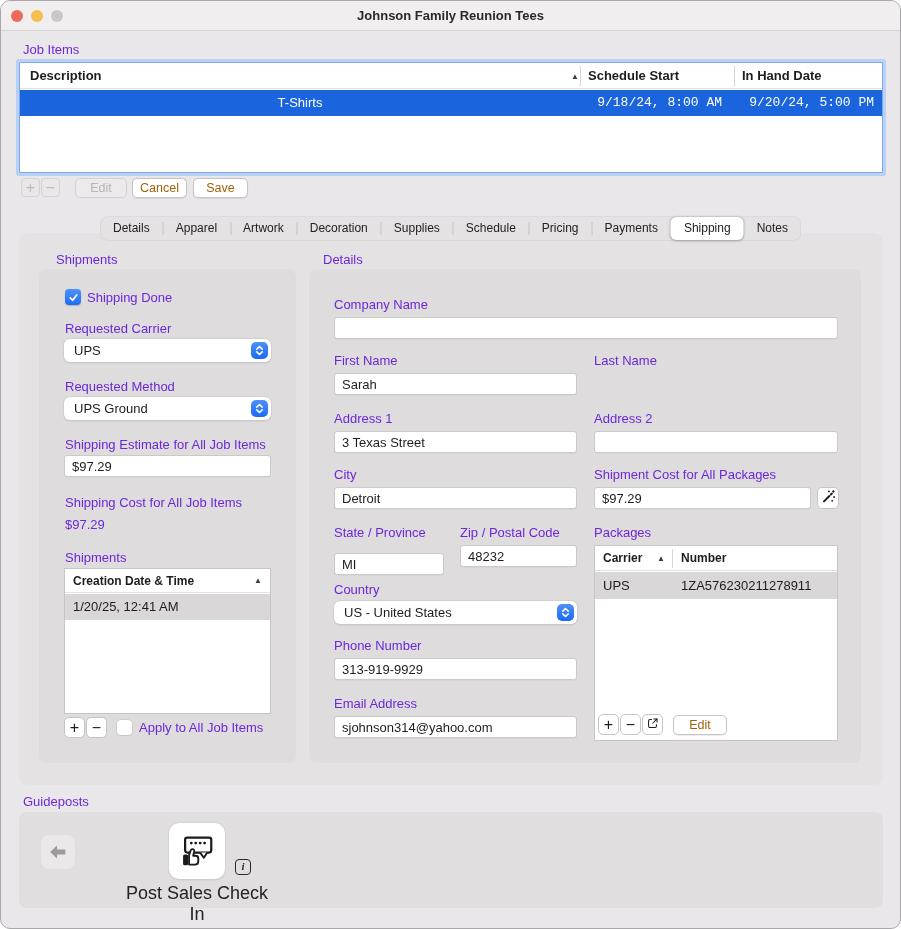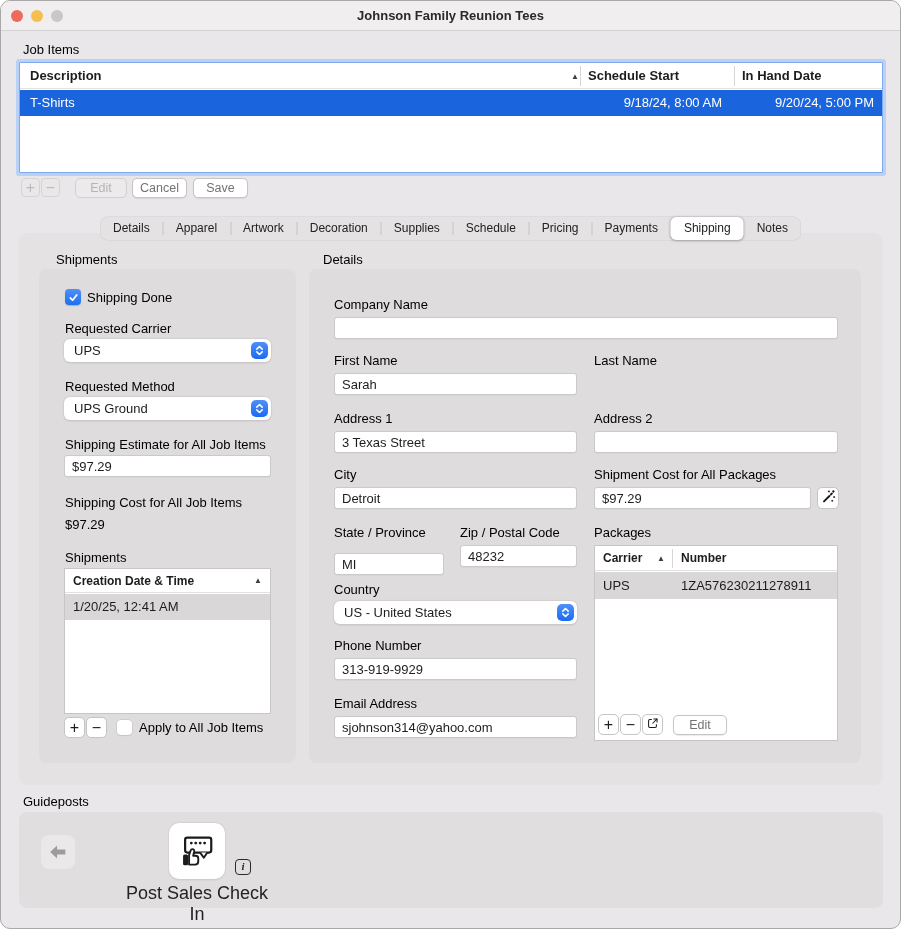--- a/index.html
+++ b/index.html
@@ -10,43 +10,43 @@
             color:#1d1d1f; font-size:13px; }
   
   .titlebar { position:absolute; left:0; top:0; right:0; height:30px;
               background:#f0eeef; border-bottom:1px solid #d4d2d3; }
   .title { line-height:30px; text-align:center; font-weight:bold; font-size:13px; color:#29292b; }
   .tl { position:absolute; top:9px; width:12px; height:12px; border-radius:50%; }
   .tl.red { left:10px; background:#ec6a5e; }
   .tl.yellow { left:30px; background:#f5bf4f; }
   .tl.gray { left:50px; background:#c9c7c8; }
 
-  .lbl { position:absolute; font-size:13px; color:#000000; white-space:nowrap; }
+  .lbl { position:absolute; font-size:13px; color:#6d28d9; white-space:nowrap; }
 
   
   .jobtable { position:absolute; left:18px; top:61px; width:864px; height:111px;
               background:#fff; border:1px solid #7fa9ef; box-shadow:0 0 0 3px #b9d1f6;
               border-radius:1px; }
   .jt-header { position:absolute; left:0; top:0; right:0; height:26px; background:#fff;
                border-bottom:1px solid #e4e2e3; font-weight:bold; font-size:13px; }
   .jt-h { position:absolute; top:0; height:26px; line-height:26px; overflow:hidden; }
   .jt-div { position:absolute; top:3px; width:1px; height:20px; background:#d8d6d7; }
   .sort { font-size:8px; color:#3c3c3e; }
   .jt-row { position:absolute; left:0; top:27px; right:0; height:26px;
             background:#1a64dd; color:#fff; font-size:13px; }
-  .jt-c { position:absolute; top:0; height:26px; line-height:26px; white-space:nowrap; }
-  .r { text-align:right; }
+  .jt-c { position:absolute; top:0; height:26px; line-height:26px; white-space:nowrap;text-align:center; }
+  .r { text-align:right;font-family:Liberation Mono, monospace; }
 
   
   .sqbtn { position:absolute; width:21px; height:21px; background:#fff;
            border:1px solid #c6c4c5; border-radius:5px; font-size:16px; line-height:18px;
            text-align:center; color:#1d1d1f; padding:0; font-family:"Liberation Sans",sans-serif; }
   .sqbtn.disabled { background:#e9e7e8; border-color:#d5d3d4; color:#bdbbbc; }
   .txtbtn { position:absolute; height:20px; background:#fff; border:1px solid #c6c4c5;
-            border-radius:5px; font-size:12.5px; color:#737373; text-align:center; padding:0 2px;
+            border-radius:5px; font-size:12.5px; color:#a16207; text-align:center; padding:0 2px;
             font-family:"Liberation Sans",sans-serif; box-shadow:0 0.5px 1px rgba(0,0,0,0.08); }
   .txtbtn.disabled { background:#eceaeb; color:#b6b4b5; border-color:#d2d0d1; box-shadow:none; }
 
   
   .tabbar { position:absolute; left:50%; top:216px; transform:translateX(-50%);
             display:flex; align-items:center; background:#e4e2e3; border-radius:7px;
             box-shadow:0 0 0 0.5px #d2d0d1; height:23px; z-index:5; }
   .tab { position:relative; font-size:12px; color:#222; padding:0 13px; height:23px;
          line-height:23px; white-space:nowrap; }
   .tab + .tab::before { content:""; position:absolute; left:0; top:5px; width:1px; height:13px; background:#c6c4c5; }

